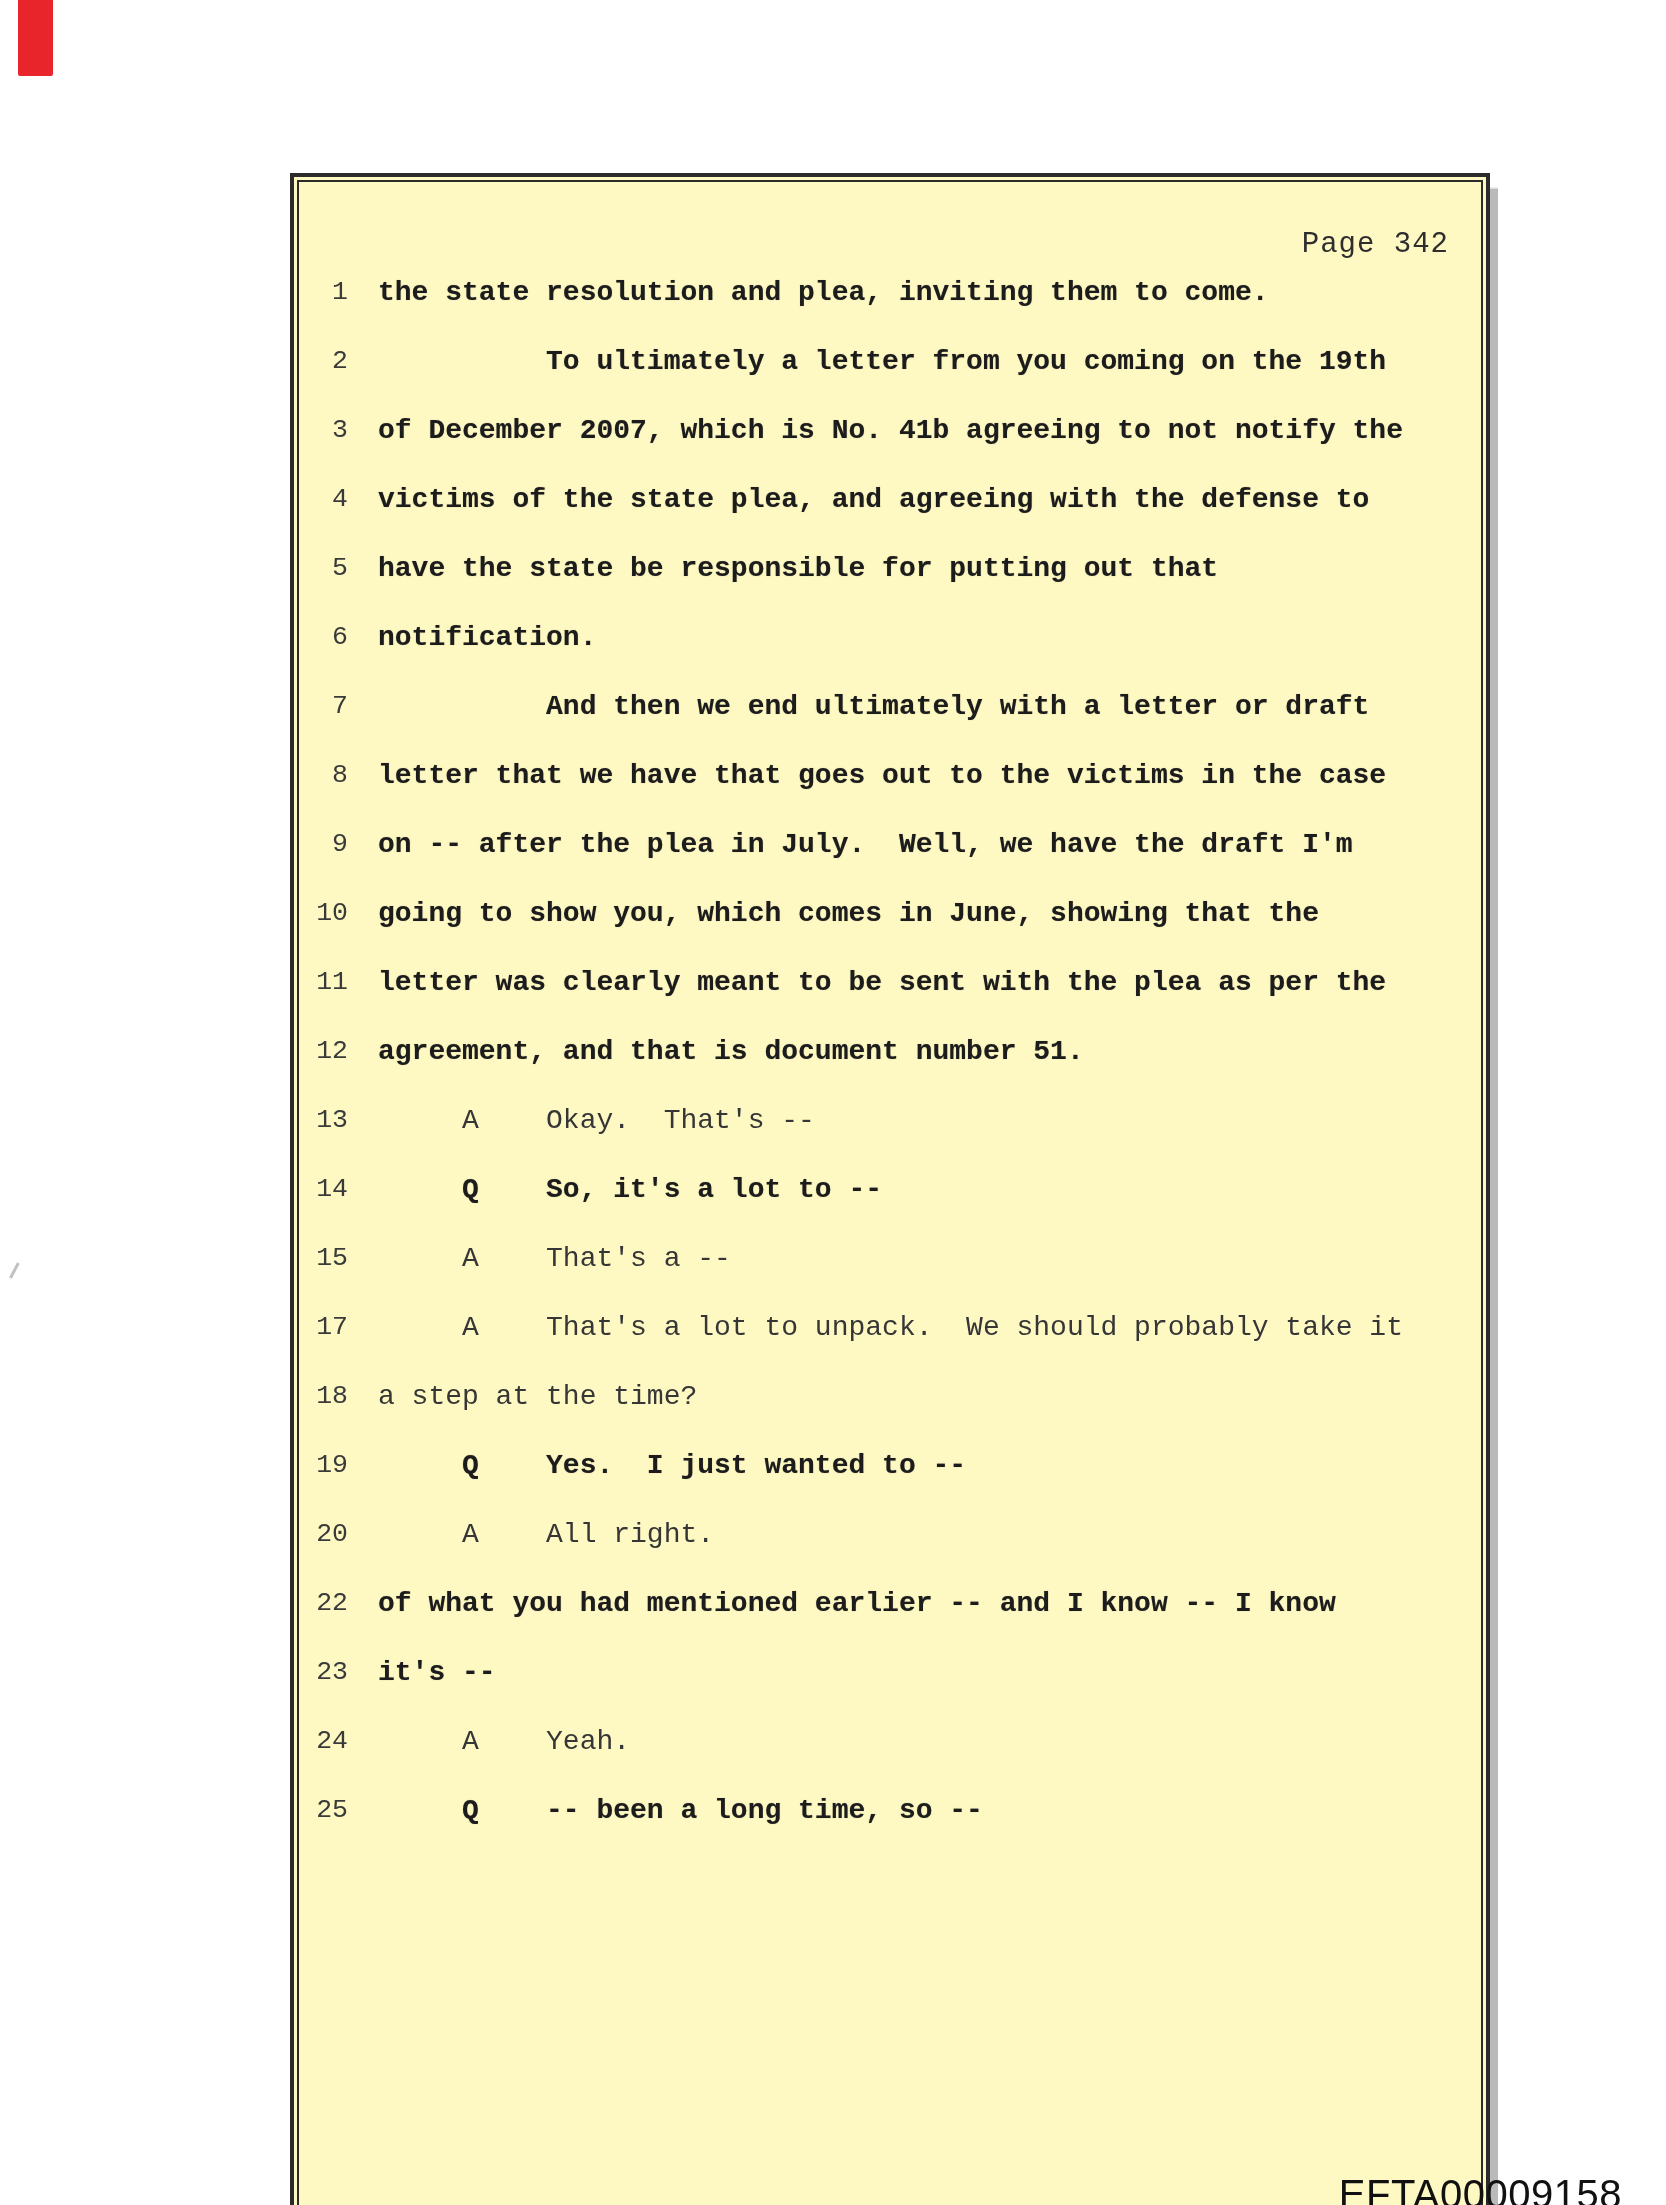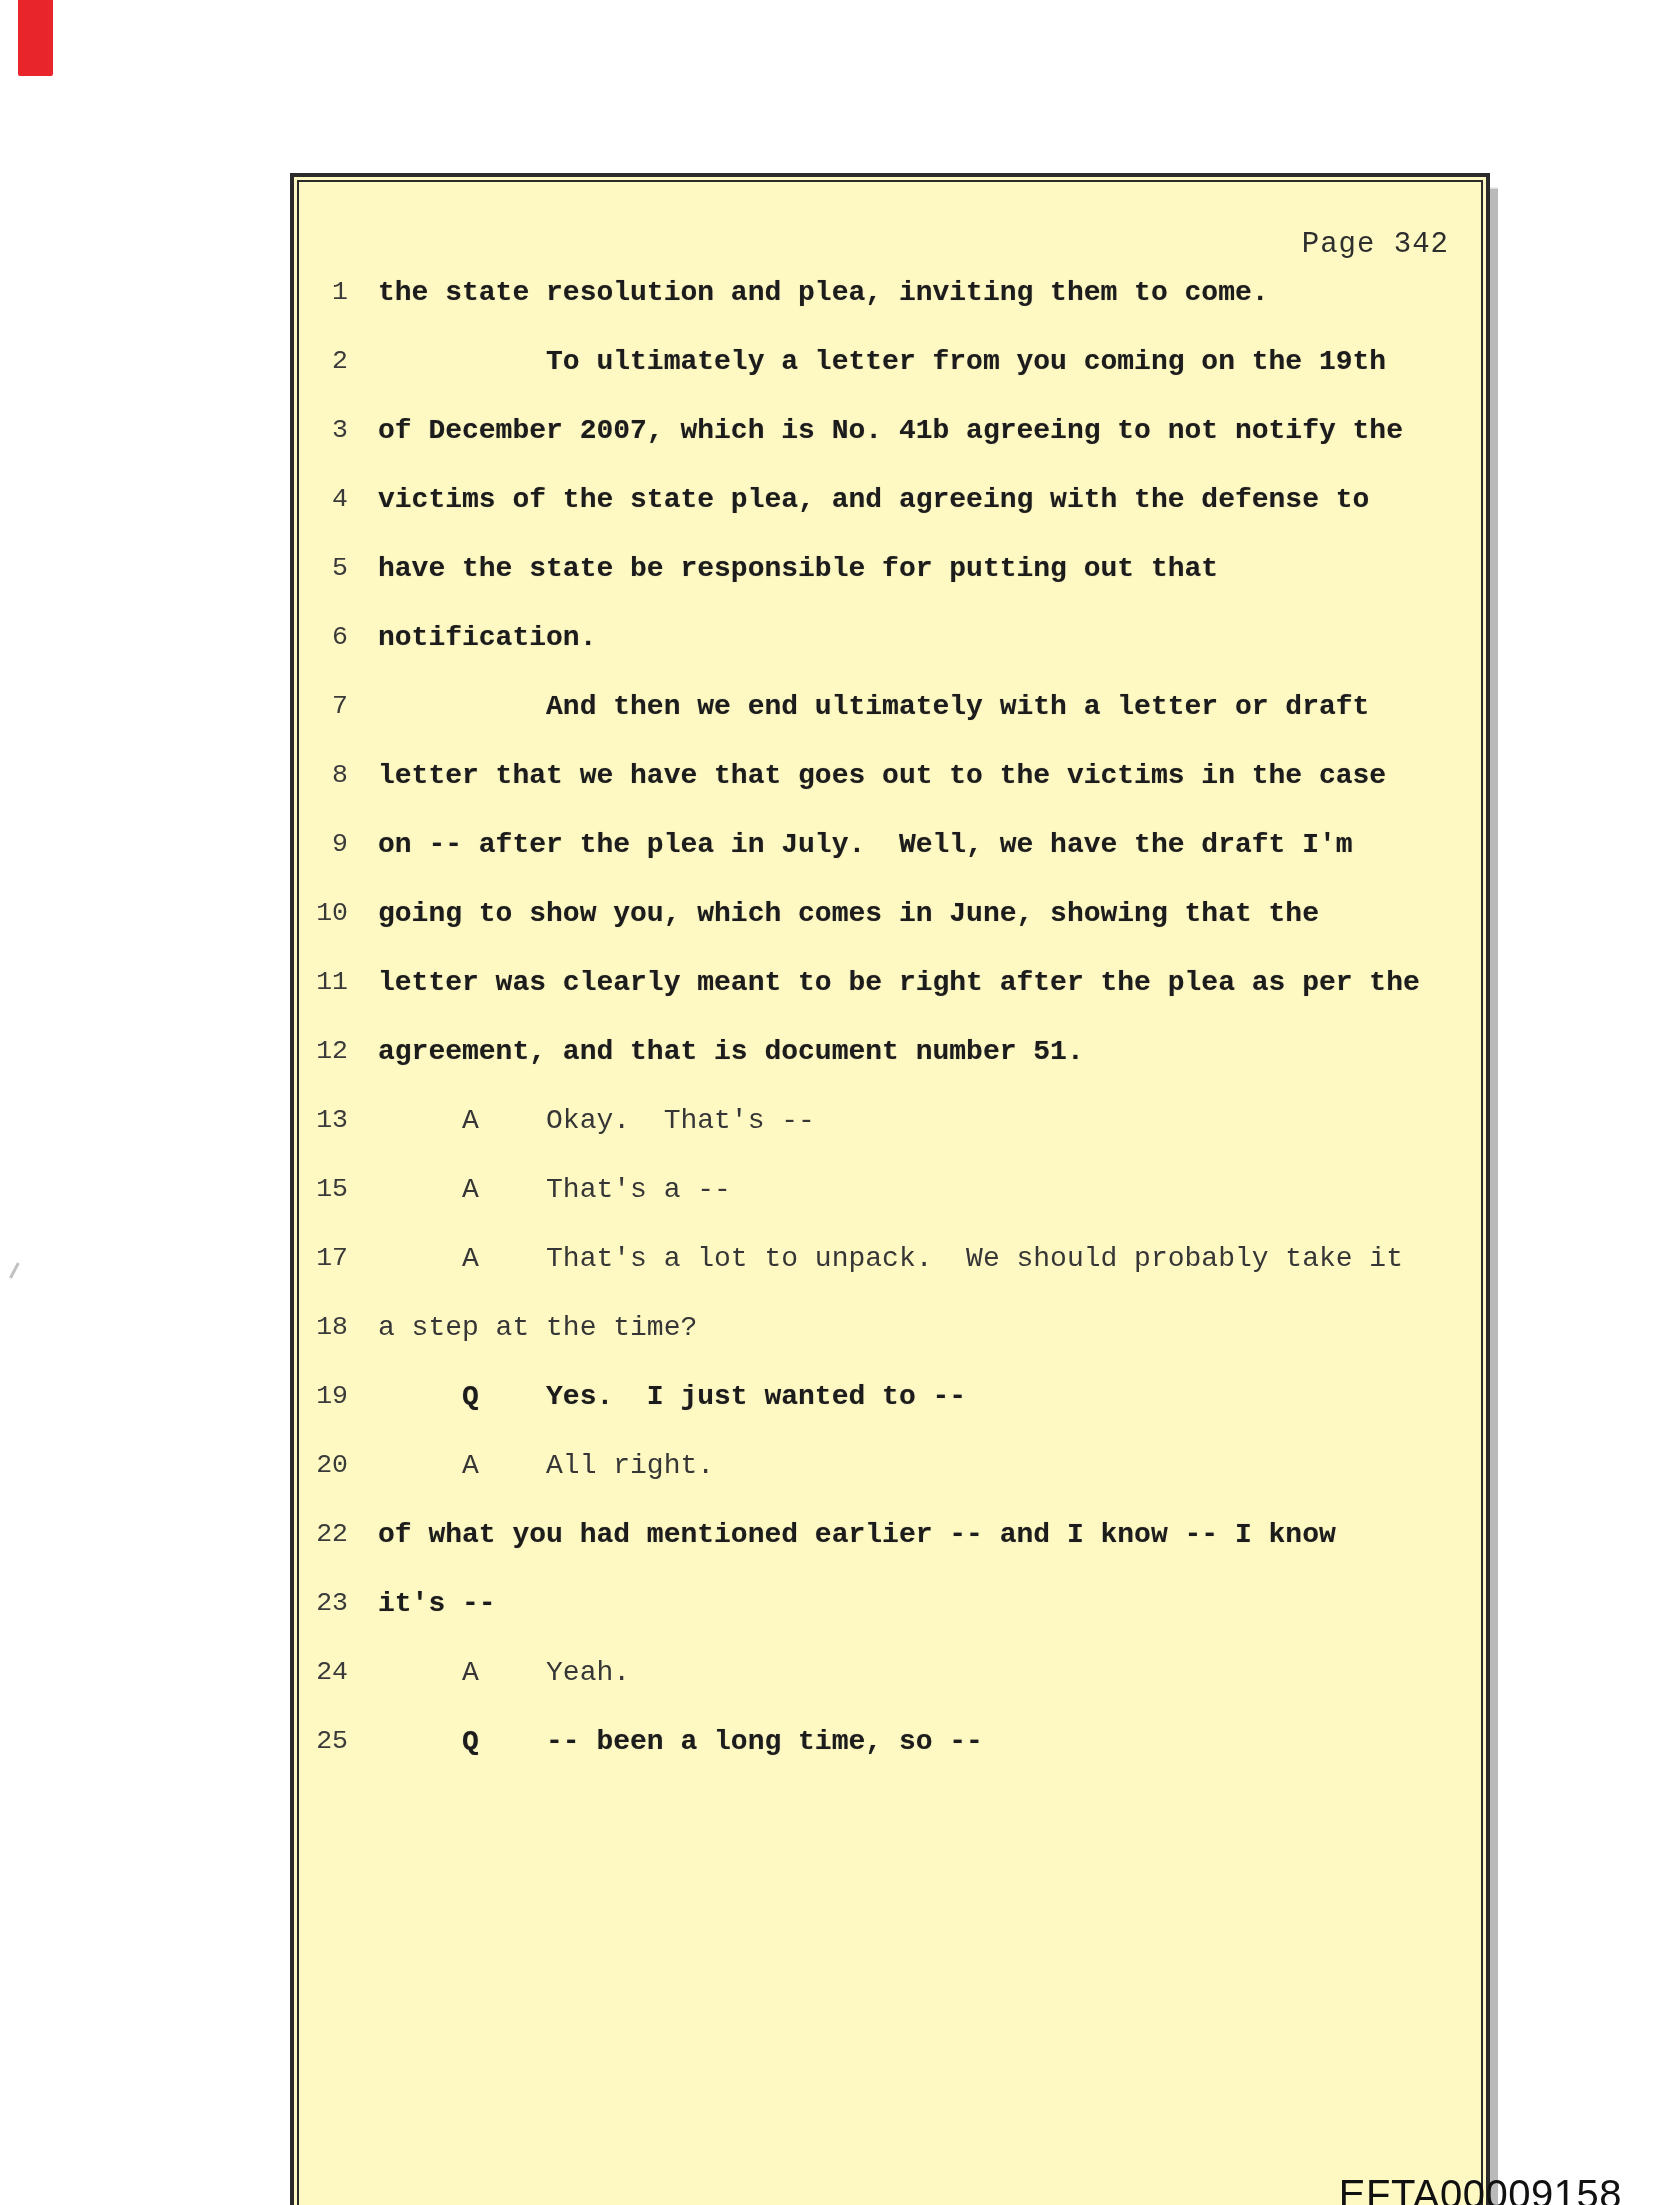--- a/index.html
+++ b/index.html
@@ -127,23 +127,24 @@
         <div class="row"><span class="num">1</span><span class="txt bold">the state resolution and plea, inviting them to come.</span></div>
         <div class="row"><span class="num">2</span><span class="txt bold">          To ultimately a letter from you coming on the 19th</span></div>
         <div class="row"><span class="num">3</span><span class="txt bold">of December 2007, which is No. 41b agreeing to not notify the</span></div>
         <div class="row"><span class="num">4</span><span class="txt bold">victims of the state plea, and agreeing with the defense to</span></div>
         <div class="row"><span class="num">5</span><span class="txt bold">have the state be responsible for putting out that</span></div>
         <div class="row"><span class="num">6</span><span class="txt bold">notification.</span></div>
         <div class="row"><span class="num">7</span><span class="txt bold">          And then we end ultimately with a letter or draft</span></div>
         <div class="row"><span class="num">8</span><span class="txt bold">letter that we have that goes out to the victims in the case</span></div>
         <div class="row"><span class="num">9</span><span class="txt bold">on -- after the plea in July.  Well, we have the draft I'm</span></div>
         <div class="row"><span class="num">10</span><span class="txt bold">going to show you, which comes in June, showing that the</span></div>
-        <div class="row"><span class="num">11</span><span class="txt bold">letter was clearly meant to be right after the plea as per the</span></div>
+        <div class="row"><span class="num">11</span><span class="txt bold">letter was clearly meant to be sent with the plea as per the</span></div>
         <div class="row"><span class="num">12</span><span class="txt bold">agreement, and that is document number 51.</span></div>
         <div class="row"><span class="num">13</span><span class="txt">     A    Okay.  That's --</span></div>
+        <div class="row"><span class="num">14</span><span class="txt bold">     Q    So, it's a lot to --</span></div>
         <div class="row"><span class="num">15</span><span class="txt">     A    That's a --</span></div>
         <div class="row"><span class="num">17</span><span class="txt">     A    That's a lot to unpack.  We should probably take it</span></div>
         <div class="row"><span class="num">18</span><span class="txt">a step at the time?</span></div>
         <div class="row"><span class="num">19</span><span class="txt bold">     Q    Yes.  I just wanted to --</span></div>
         <div class="row"><span class="num">20</span><span class="txt">     A    All right.</span></div>
         <div class="row"><span class="num">22</span><span class="txt bold">of what you had mentioned earlier -- and I know -- I know</span></div>
         <div class="row"><span class="num">23</span><span class="txt bold">it's --</span></div>
         <div class="row"><span class="num">24</span><span class="txt">     A    Yeah.</span></div>
         <div class="row"><span class="num">25</span><span class="txt bold">     Q    -- been a long time, so --</span></div>
       </div>

